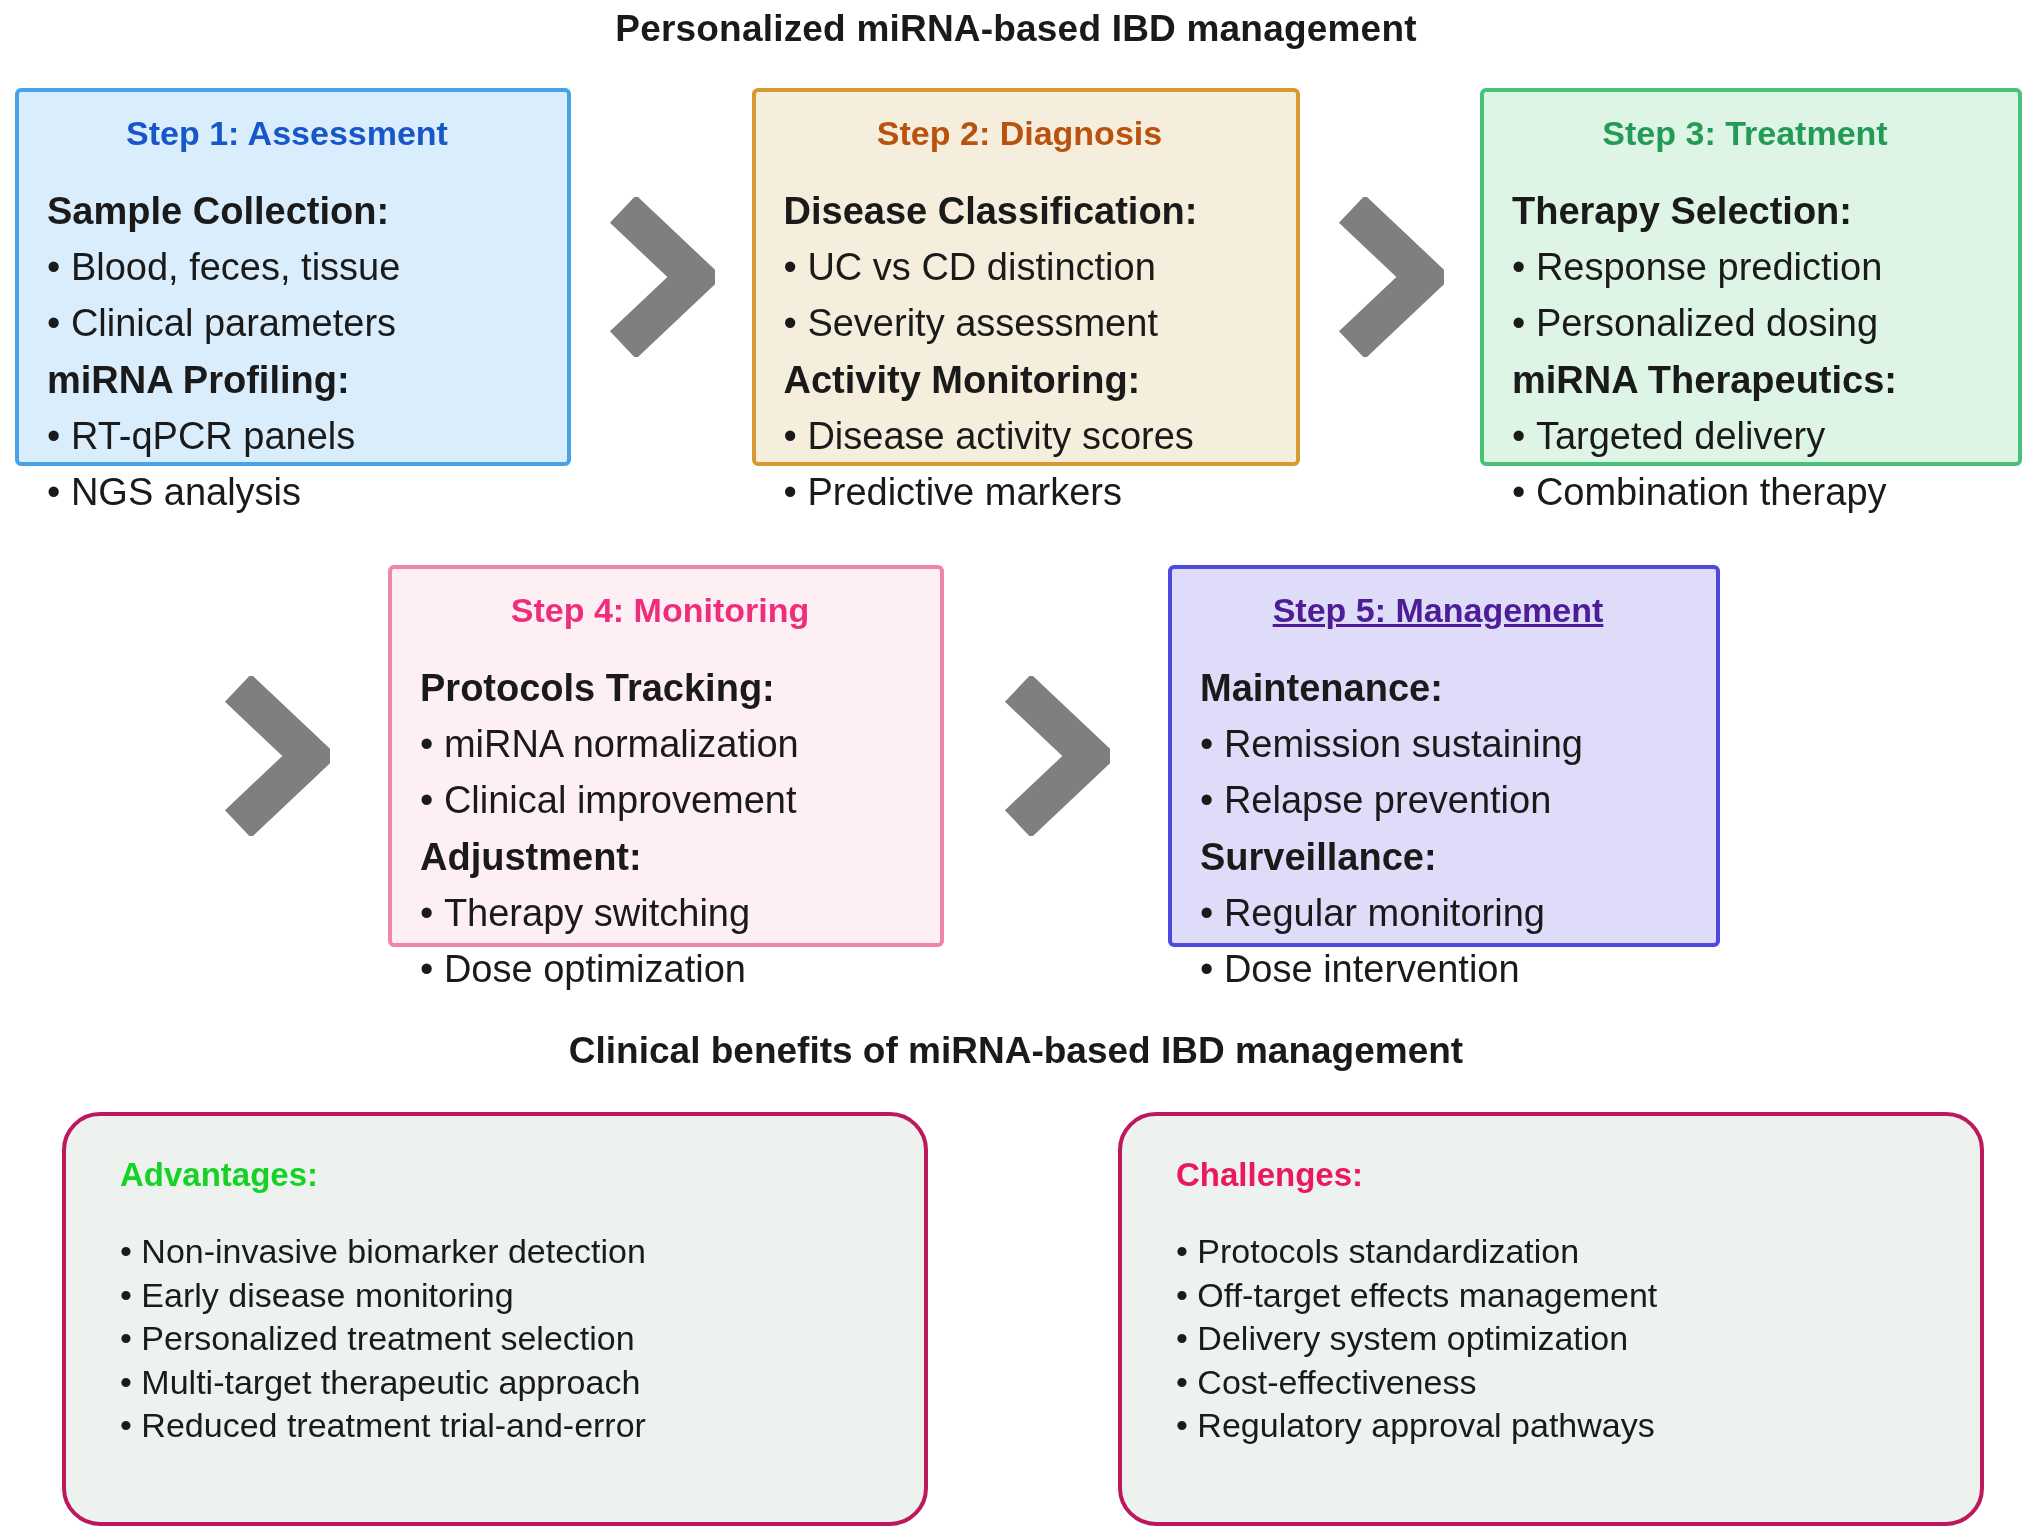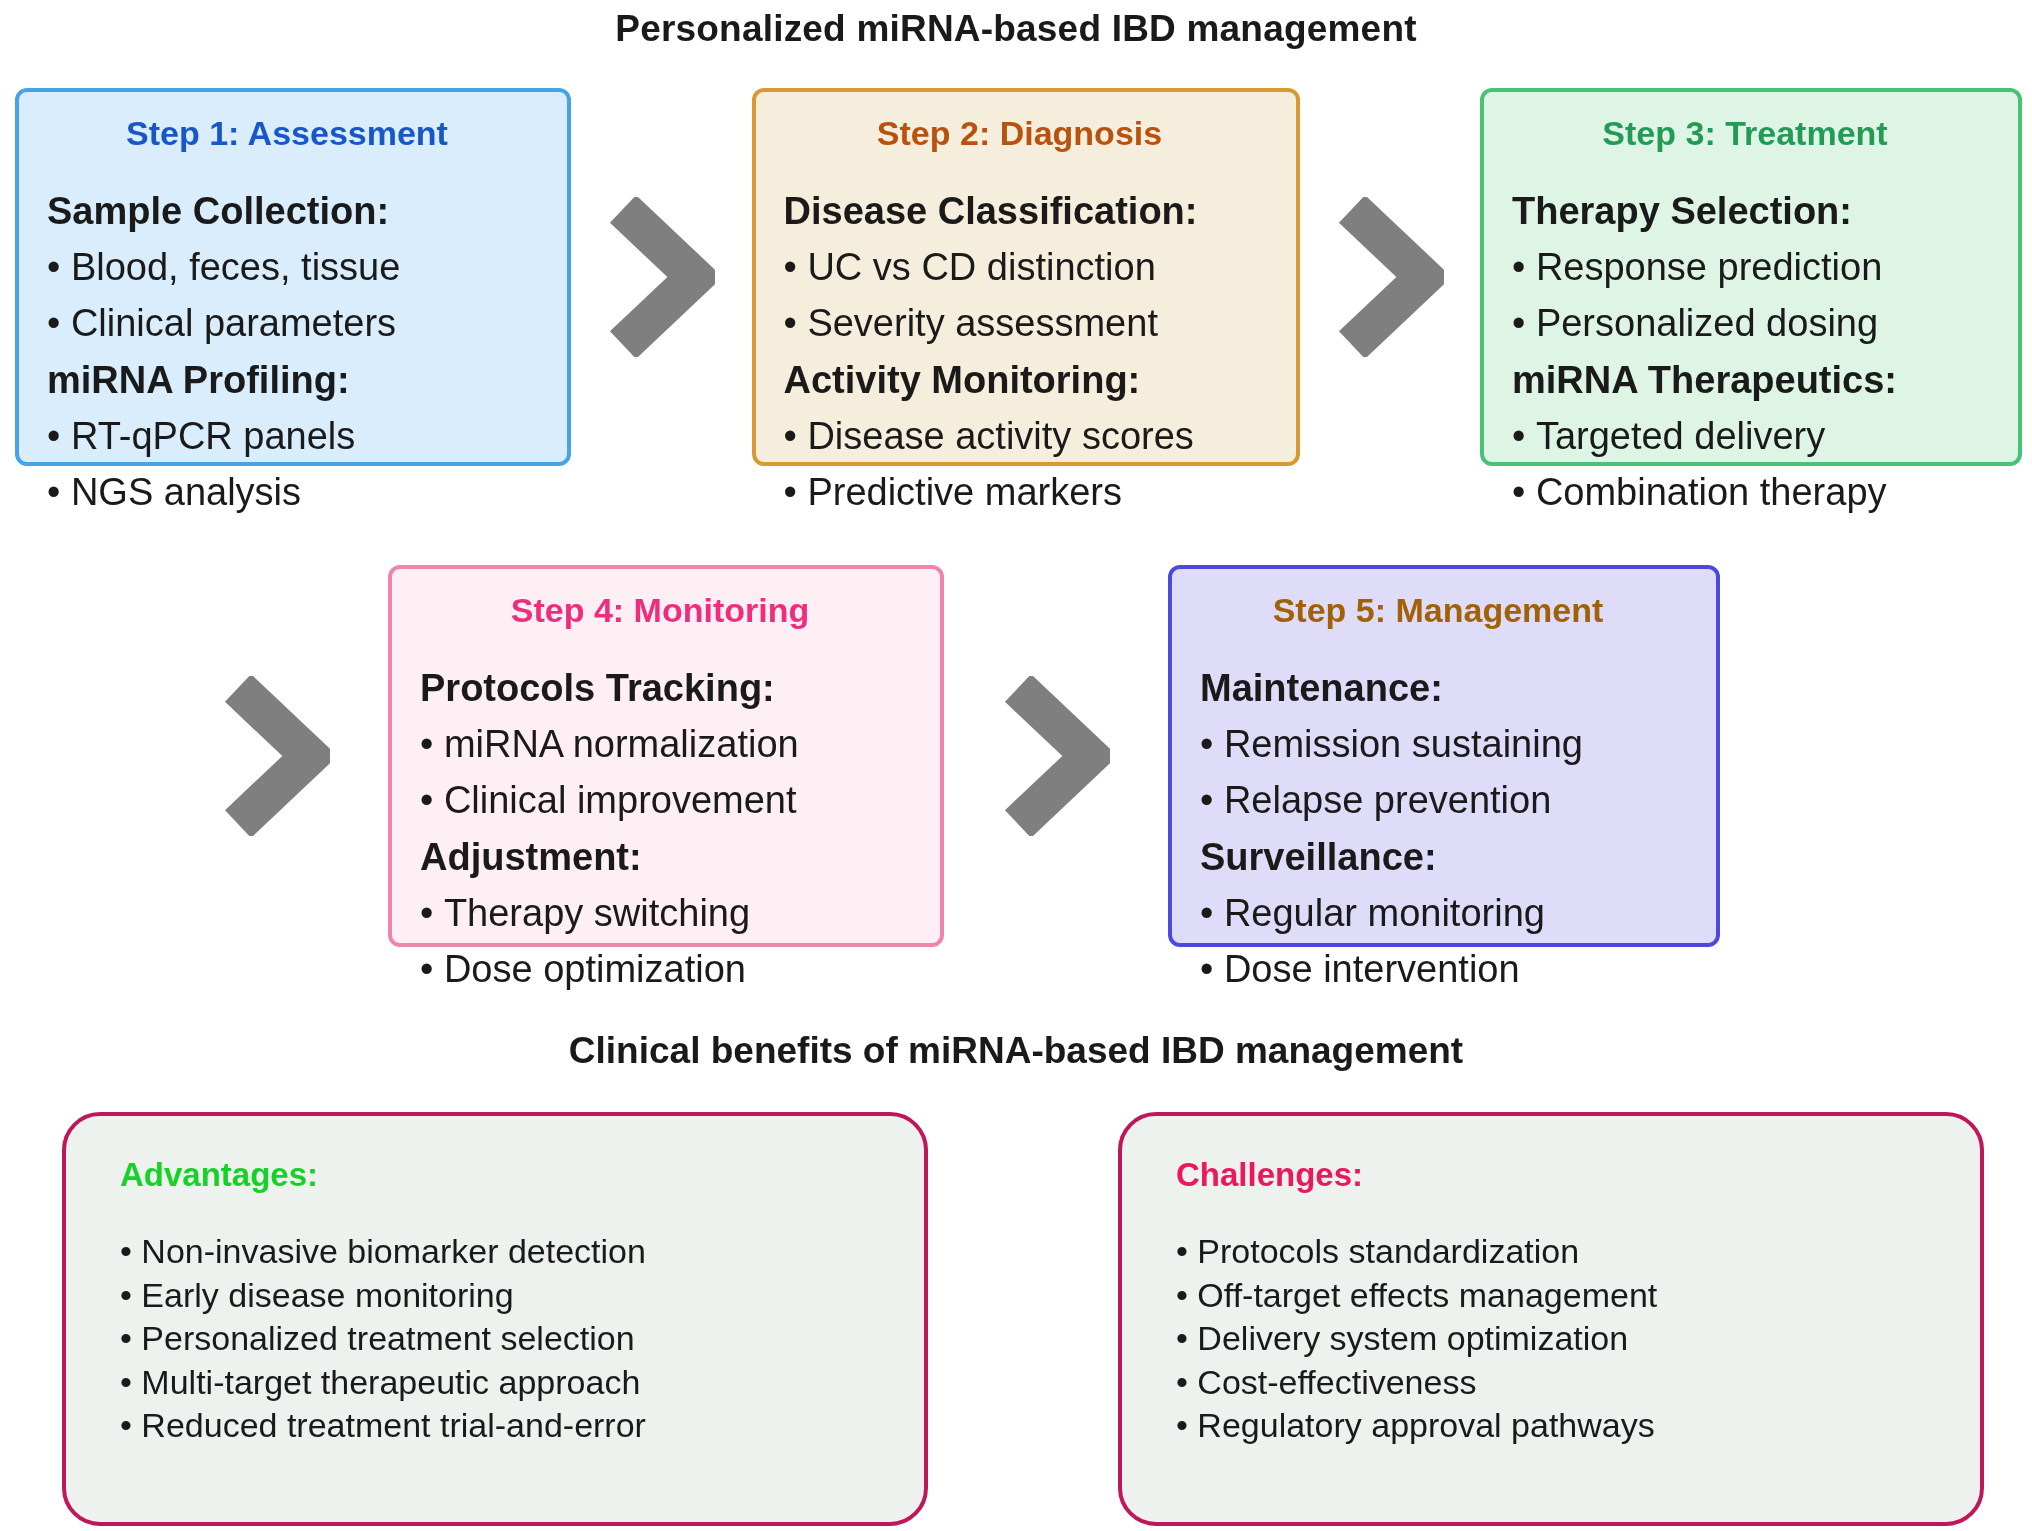--- a/index.html
+++ b/index.html
@@ -8,21 +8,21 @@
 
   .main-title{position:absolute;top:8px;left:0;width:100%;text-align:center;
     font-size:37px;font-weight:600;letter-spacing:0.2px;}
   .benefits-title{position:absolute;top:1030px;left:0;width:100%;text-align:center;
     font-size:37px;font-weight:600;}
 
   .row{position:absolute;display:flex;align-items:center;}
   .row1{left:15px;top:88px;width:2007px;justify-content:space-between;}
   .row2{left:222px;top:565px;gap:58px;}
 
-  .step-box{box-sizing:border-box;border:4px solid #404040;border-radius:12px;
+  .step-box{box-sizing:border-box;border:4px solid #404040;border-radius:6px;
     padding:18px 40px 18px 28px;background:#eee;height:378px;}
   .row2 .step-box{height:382px;}
   .s1{width:556px;} .s2{width:548px;} .s3{width:542px;}
   .s4{width:556px;} .s5{width:552px;}
 
   .step-title{text-align:center;font-size:34px;font-weight:bold;margin-top:4px;}
   .step-body{margin-top:30px;font-size:38px;line-height:1.48;}
   .section-heading{font-weight:bold;}
   ul.bullet-list{list-style:none;margin:0;padding:0;}
   ul.bullet-list li::before{content:"\2022\00a0";}
@@ -123,21 +123,21 @@
           <li>Dose optimization</li>
         </ul>
       </div>
     </div>
 
     <svg class="arrow" width="108" height="160" viewBox="0 0 108 160">
       <path d="M16 12 L88 80 L16 148" fill="none" stroke="#7f7f7f" stroke-width="38" style="stroke: rgb(127, 127, 127);"></path>
     </svg>
 
     <div class="step-box s5" style="background-color: rgb(222, 220, 249); border-color: rgb(76, 73, 220);">
-      <div class="step-title" style="color: #a16207;">Step 5: Management</div>
+      <div class="step-title" style="color: #4c1d95; text-decoration: underline;">Step 5: Management</div>
       <div class="step-body">
         <div class="section-heading">Maintenance:</div>
         <ul class="bullet-list">
           <li>Remission sustaining</li>
           <li>Relapse prevention</li>
         </ul>
         <div class="section-heading">Surveillance:</div>
         <ul class="bullet-list">
           <li>Regular monitoring</li>
           <li>Dose intervention</li>

